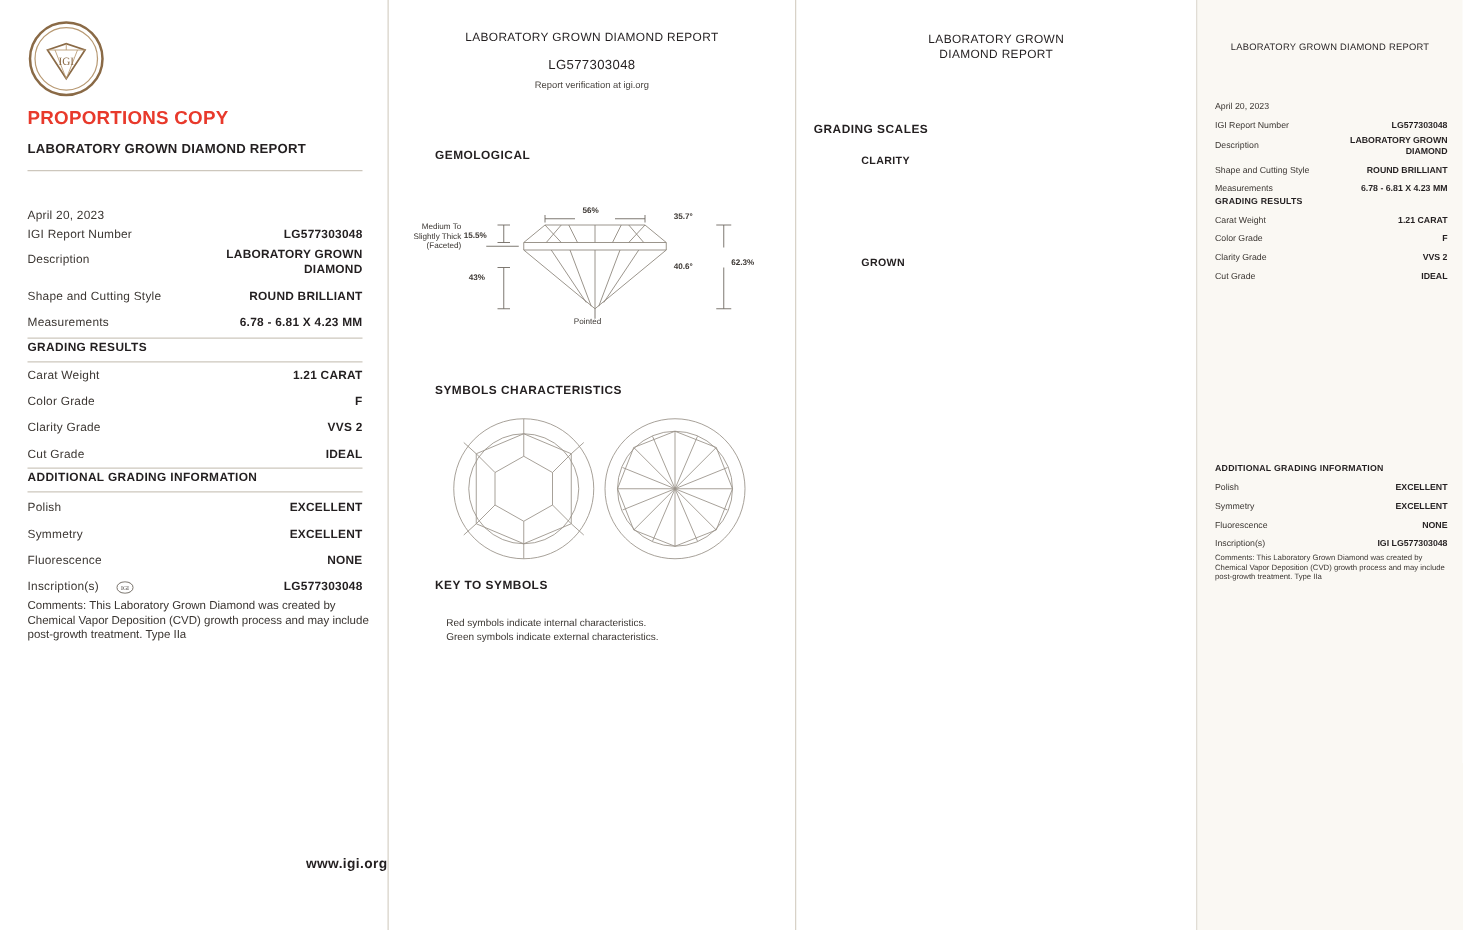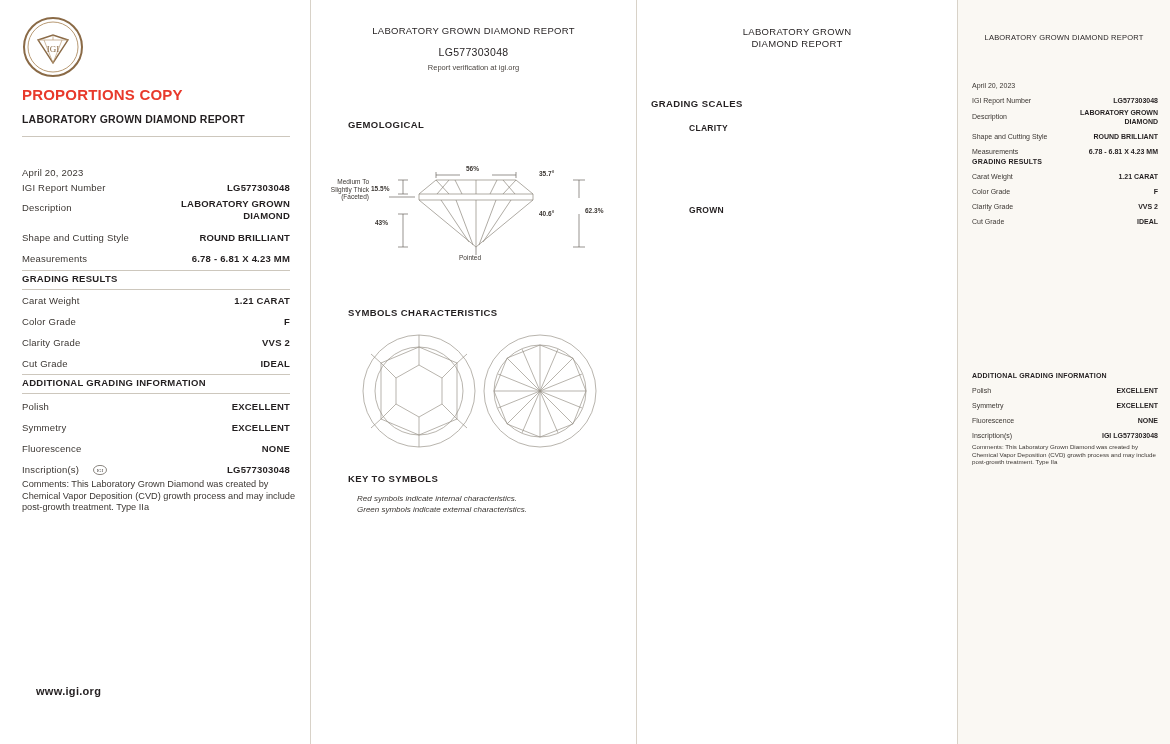--- a/index.html
+++ b/index.html
@@ -34,35 +34,35 @@
   .lgdr  { position:absolute; left:22px; top:113px; font-size:10.5px; font-weight:bold; letter-spacing:.2px; }
 
   .hline { position:absolute; height:1px; background:#cdc7bd; }
 
   .row { position:absolute; left:22px; width:268px; height:20px; }
   .row .lbl { position:absolute; left:0; top:2px; }
   .row .val { position:absolute; right:0; top:2px; width:180px; }
 
   .comment { position:absolute; left:22px; width:275px; font-size:9.2px; line-height:11.6px; color:#3b3632; }
 
-  .wwwigi { position:absolute; left:0; width:310px; text-align:left; top:685px; font-size:11px; font-weight:bold; letter-spacing:.3px;margin-left:36px; }
+  .wwwigi { position:absolute; left:0; width:310px; text-align:right; top:685px; font-size:11px; font-weight:bold; letter-spacing:.3px; }
 
   
   #mid { position:absolute; left:311px; top:0; width:325px; height:744px; }
   .mid-title { position:absolute; left:0; width:325px; text-align:center; font-size:9.5px; letter-spacing:.3px; }
   .mid-num   { position:absolute; left:0; width:325px; text-align:center; font-size:10.5px; letter-spacing:.3px; }
   .mid-sub   { position:absolute; left:0; width:325px; text-align:center; font-size:7.5px; color:#4a4540; }
 
   .sect-hd { position:absolute; font-size:9.5px; font-weight:bold; letter-spacing:.4px; }
 
   .diagram { position:absolute; }
   .dim { position:absolute; font-size:6.5px; color:#3b3632; }
   .dim.b { font-weight:bold; }
 
-  .keysym { position:absolute; left:46px; font-size:8px; line-height:11px; color:#3b3632;font-style:italic; }
+  .keysym { position:absolute; left:46px; font-size:8px; line-height:11px; color:#3b3632; }
 
   
   #third { position:absolute; left:637px; top:0; width:320px; height:744px; }
   .t3-title { position:absolute; left:0; width:320px; text-align:center; font-size:9.5px; line-height:12px; letter-spacing:.3px; }
 
   .scale-hd { position:absolute; left:14px; font-size:9.5px; font-weight:bold; letter-spacing:.4px; }
   .scale-sub { position:absolute; left:14px; font-size:8.5px; font-weight:bold; letter-spacing:.3px;margin-left:38px; }
 
   
   #right { position:absolute; left:958px; top:0; width:212px; height:744px; background:#faf8f3; }
@@ -291,21 +291,21 @@
           <line x1="223" y1="42" x2="181" y2="59"></line>
             <line x1="223" y1="76" x2="181" y2="59"></line>
           <line x1="199" y1="101" x2="181" y2="59"></line>
             <line x1="163" y1="101" x2="181" y2="59"></line>
           <line x1="139" y1="76" x2="181" y2="59"></line>
             <line x1="139" y1="42" x2="181" y2="59"></line>
         </g>
       </svg>
     </div>
 
-    <div class="sect-hd" style="left:37px; top:473px">KEY TO SYMBOLS</div>
+    <div class="sect-hd" style="left:37px; top:463px">KEY TO SYMBOLS</div>
     <div class="keysym" style="top:493px">Red symbols indicate internal characteristics.</div>
     <div class="keysym" style="top:504px">Green symbols indicate external characteristics.</div>
   </div>
 
   <div id="third">
     <div class="t3-title" style="top:26px">
       <div>LABORATORY GROWN</div>
       <div>DIAMOND REPORT</div>
     </div>
 

